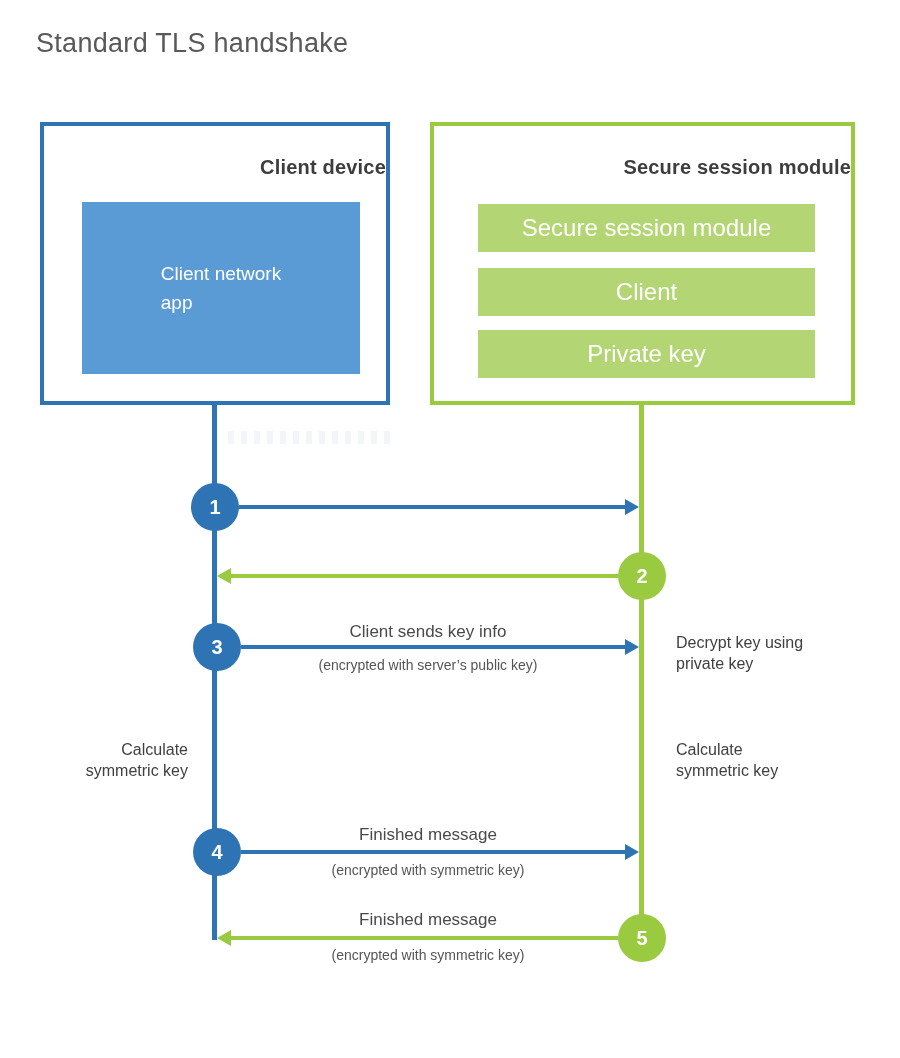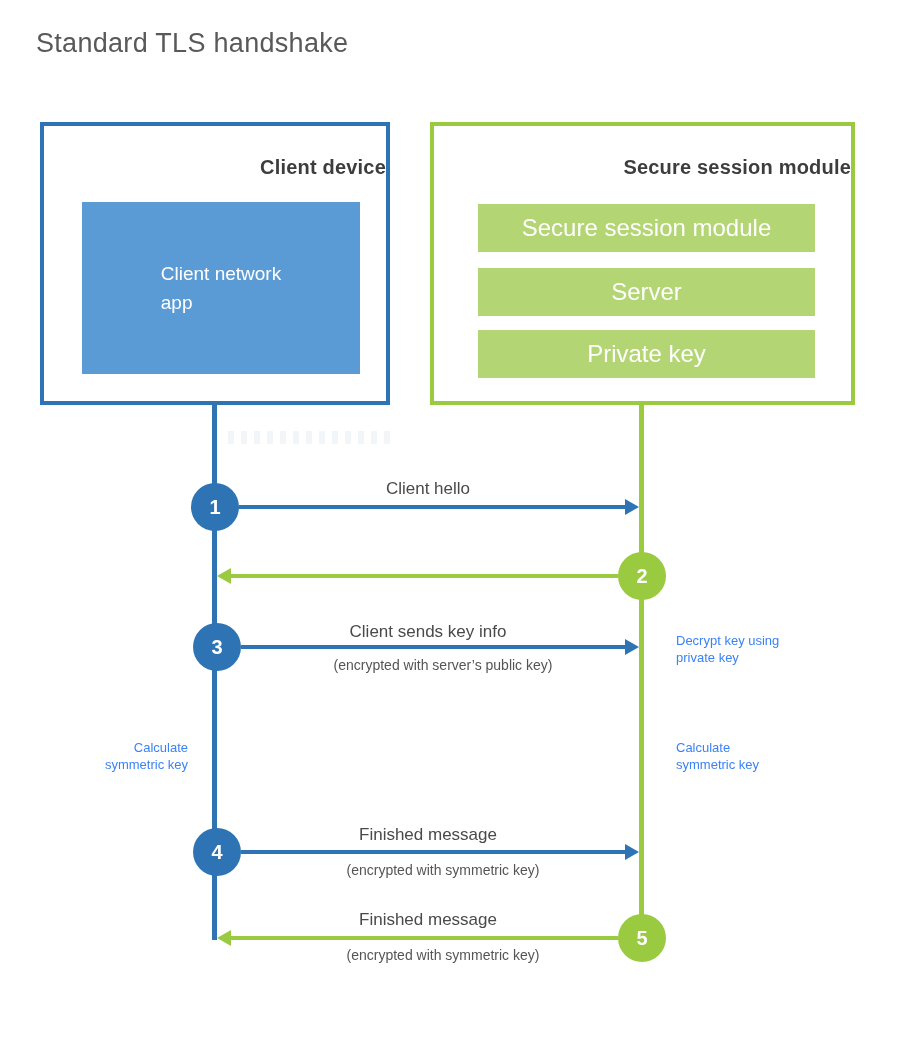--- a/index.html
+++ b/index.html
@@ -81,27 +81,27 @@
   .head{position:absolute;width:0;height:0;border-top:8px solid transparent;border-bottom:8px solid transparent;}
   .head.right{border-left:14px solid var(--blue);}
   .head.left{border-right:14px solid var(--green);}
 
   
   .msg-label{
     position:absolute;left:228px;width:400px;text-align:center;
     font-size:17px;color:var(--text-mid);
   }
   .msg-sub{
-    position:absolute;left:243px;width:400px;text-align:center;
+    position:absolute;left:228px;width:400px;text-align:center;
     font-size:14px;color:#555555;
   }
 
   
   .side-note{
-    position:absolute;font-size:13px;color:#3b82f6;line-height:1.32;
+    position:absolute;font-size:16px;color:#404040;line-height:1.32;
     white-space:pre-line;
   }
   .note-decrypt{left:676px;top:632px;width:140px;text-align:left;}
   .note-calc-left{left:40px;top:739px;width:148px;text-align:right;}
   .note-calc-right{left:676px;top:739px;width:140px;text-align:left;}
 </style>
 </head>
 <body>
 
 <div class="canvas">
@@ -110,30 +110,29 @@
 
   <div class="actor-box client">
     <div class="actor-title">Client device</div>
     <div class="client-app">Client network
 app</div>
   </div>
 
   <div class="actor-box server">
     <div class="actor-title">Secure session module</div>
     <div class="server-bar b0">Secure session module</div>
-    <div class="server-bar b1">Server</div>
+    <div class="server-bar b1">Client</div>
     <div class="server-bar b2">Private key</div>
   </div>
 
   <div class="ghost-dashes"></div>
 
   <div class="lifeline blue"></div>
   <div class="lifeline green"></div>
 
-  <div class="msg-label" style="top:479px">Client hello</div>
   <div class="shaft blue" style="left:239px;top:505px;width:387px"></div>
   <div class="head right" style="left:625px;top:499px"></div>
   <div class="num-circle blue c1">1</div>
 
   <div class="shaft green" style="left:231px;top:574px;width:387px"></div>
   <div class="head left" style="left:217px;top:568px"></div>
   <div class="num-circle green c2">2</div>
 
   <div class="msg-label" style="top:622px">Client sends key info</div>
   <div class="shaft blue" style="left:241px;top:645px;width:385px"></div>

